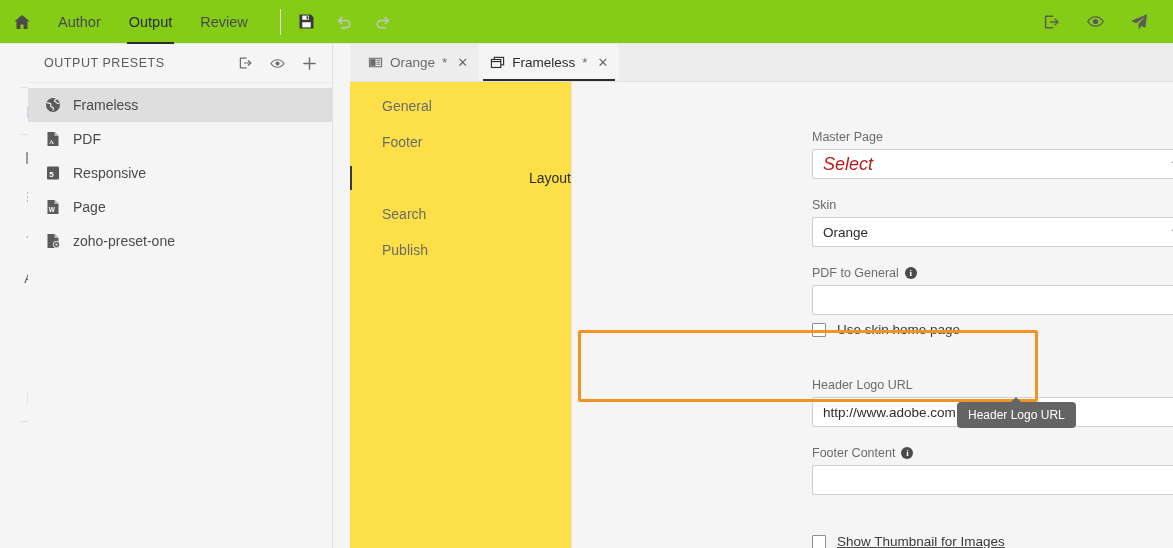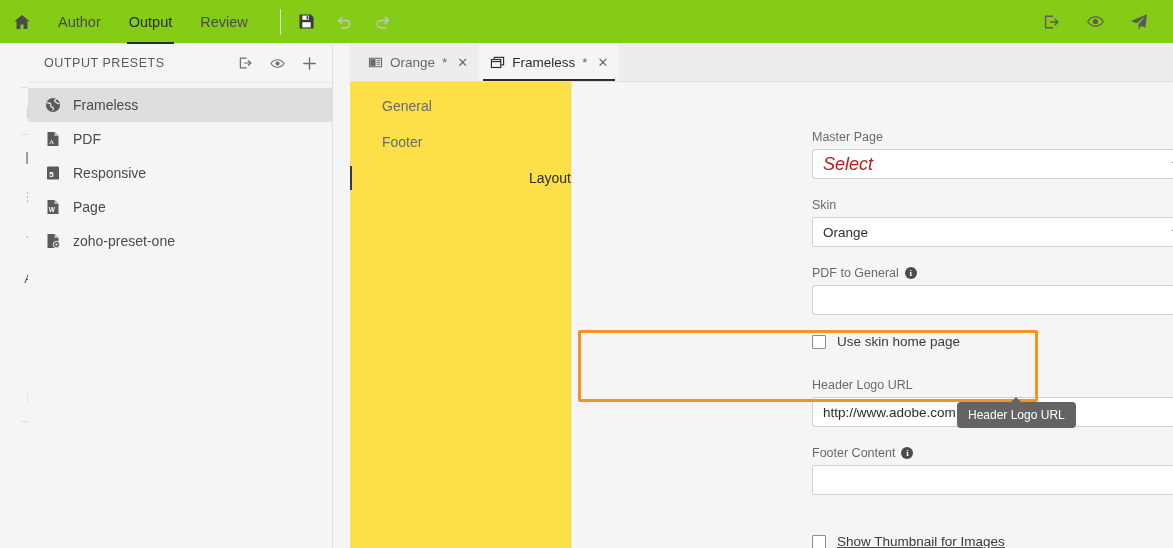--- a/index.html
+++ b/index.html
@@ -428,20 +428,26 @@
       <div class="subnav">
         <div class="subnav-item">
           <span>General</span>
         </div>
         <div class="subnav-item">
           <span>Footer</span>
         </div>
         <div class="subnav-item active">
           <span>Layout</span>
         </div>
+        <div class="subnav-item">
+          <span>Search</span>
+        </div>
+        <div class="subnav-item">
+          <span>Publish</span>
+        </div>
       </div>
 
       <div class="form">
 
         <div class="field" style="left:240px; top:48px;">
           <div class="flabel">Master Page</div>
           <div class="ctrl-row">
             <div class="selectbox">
               <span class="placeholder-it">Select</span>
               <span>
@@ -474,21 +480,21 @@
             <span class="info-i">i</span>
           </div>
           <div class="ctrl-row">
             <div class="input">
               <span class="input-text"></span>
             </div>
 
           </div>
         </div>
 
-        <div class="field" style="left:240px; top:252px;">
+        <div class="field" style="left:240px; top:240px;">
           <div class="checkrow">
             <span class="cbox"></span>
             <span>Use skin home page</span>
           </div>
         </div>
 
         <div class="field" style="left:240px; top:296px;">
           <div class="flabel">Header Logo URL</div>
           <div class="ctrl-row">
             <div class="input">

